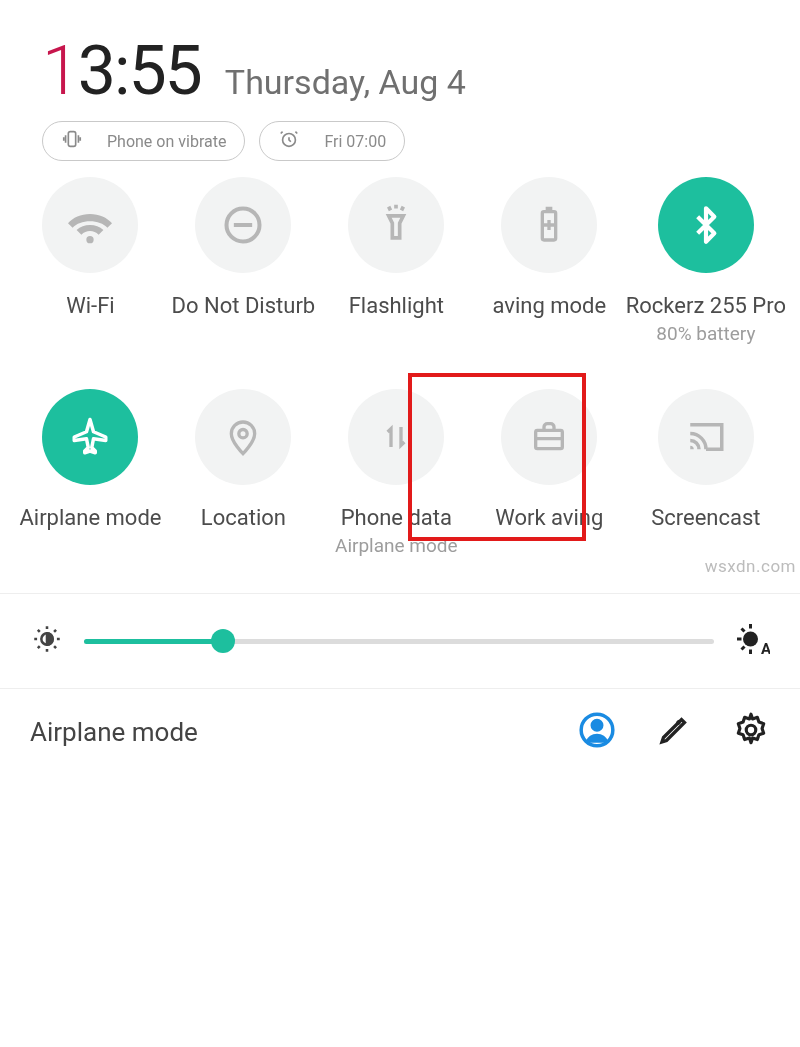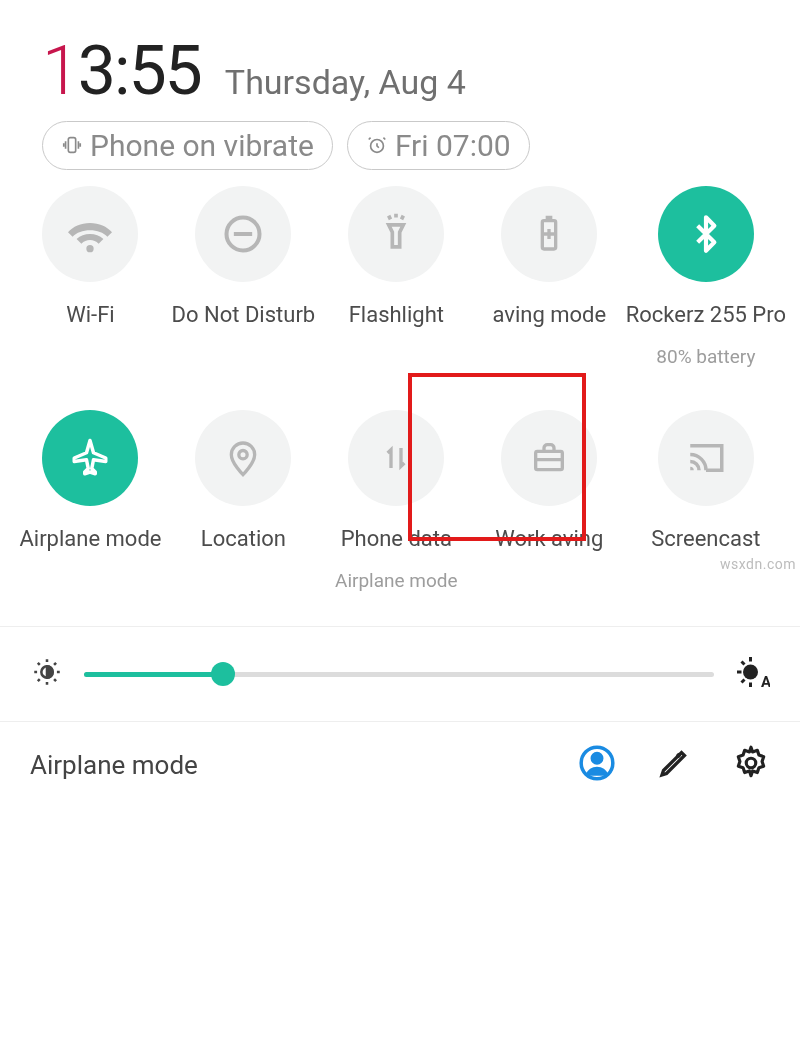--- a/index.html
+++ b/index.html
@@ -35,23 +35,23 @@
     display: flex;
     gap: 14px;
     padding: 4px 42px 0 42px;
   }
   .chip {
     border: 1.5px solid #c9c9c9;
     border-radius: 99px;
     padding: 6px 18px;
     display: flex;
     align-items: center;
-    gap: 7px;
+    gap: 24px;
     color: #8a8a8a;
-    font-size: 30px;
+    font-size: 16px;
   }
   .chip svg { flex-shrink: 0; }
 
   .tiles {
     display: grid;
     grid-template-columns: repeat(5, 1fr);
     padding: 16px 14px 0 14px;
     row-gap: 42px;
   }
   .tile {
@@ -76,21 +76,21 @@
   .tile-label {
     font-size: 22px;
     color: #4c4c4c;
     text-align: center;
     white-space: nowrap;
   }
   .tile-sublabel {
     font-size: 19px;
     color: #9d9d9d;
     text-align: center;
-    margin-top: 18px;
+    margin-top: 4px;
   }
   .highlight {
     position: absolute;
     border: 4px solid #e21a1a;
     pointer-events: none;
   }
 
   .brightness-row {
     margin-top: 34px;
     padding: 0 30px;
@@ -136,21 +136,21 @@
   }
   .footer-icons {
     display: flex;
     gap: 40px;
     align-items: center;
   }
   .watermark {
     position: absolute;
     right: 4px;
     top: 556px;
-    font-size: 14px;
+    font-size: 17px;
     color: #bcbcbc;
     writing-mode: horizontal-tb;
     transform: rotate(0);
     letter-spacing: 0.5px;
   }
 </style>
 </head>
 <body>
 
 <div class="header">

